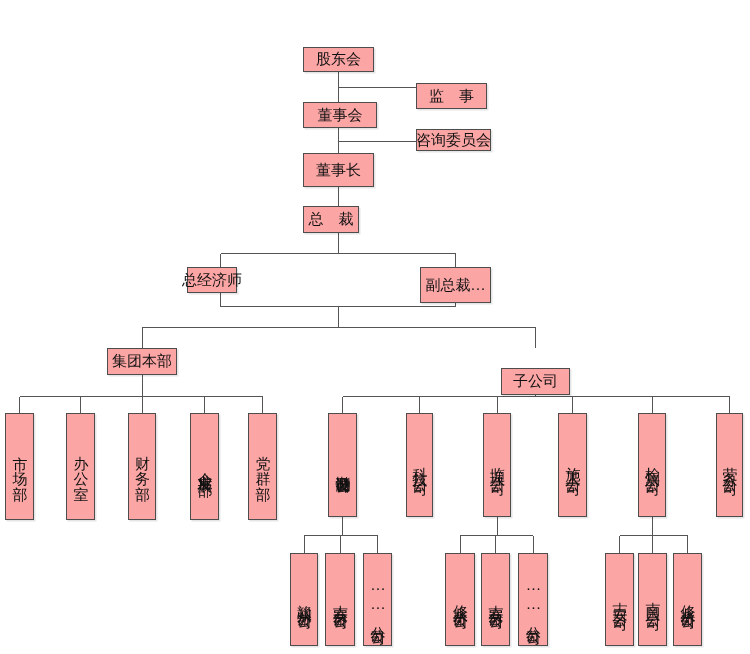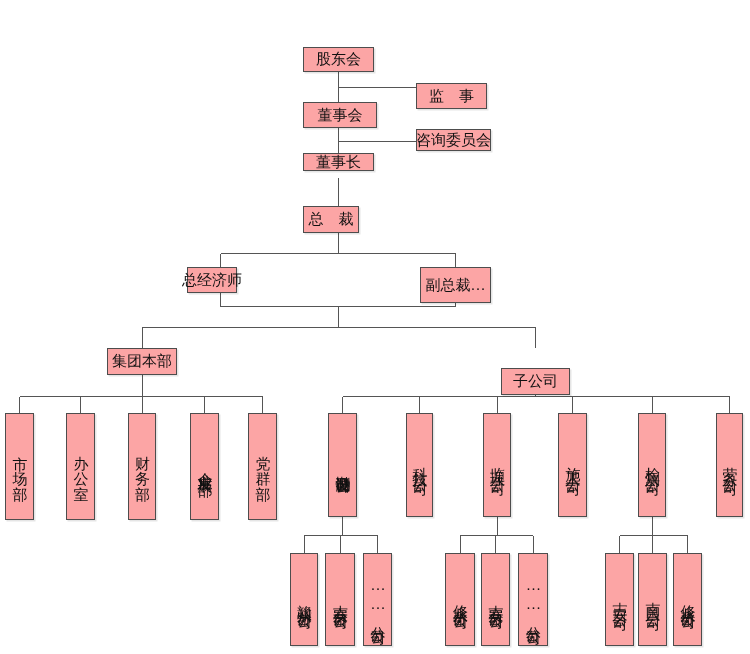--- a/index.html
+++ b/index.html
@@ -50,21 +50,21 @@
   </div>
   <div class="box hbox" style="left:416px;top:83px;width:71px;height:26px">
     <span>监　事</span>
   </div>
   <div class="box hbox" style="left:303px;top:102px;width:74px;height:26px">
     <span>董事会</span>
   </div>
   <div class="box hbox" style="left:416px;top:129px;width:75px;height:22px">
     <span>咨询委员会</span>
   </div>
-  <div class="box hbox" style="left:303px;top:153px;width:71px;height:18px">
+  <div class="box hbox" style="left:303px;top:153px;width:71px;height:34px">
     <span>董事长</span>
   </div>
   <div class="box hbox" style="left:303px;top:206px;width:56px;height:27px">
     <span>总　裁</span>
   </div>
   <div class="box hbox" style="left:187px;top:267px;width:50px;height:26px">
     <span>总经济师</span>
   </div>
   <div class="box hbox" style="left:420px;top:267px;width:71px;height:36px">
     <span>副总裁…</span>

